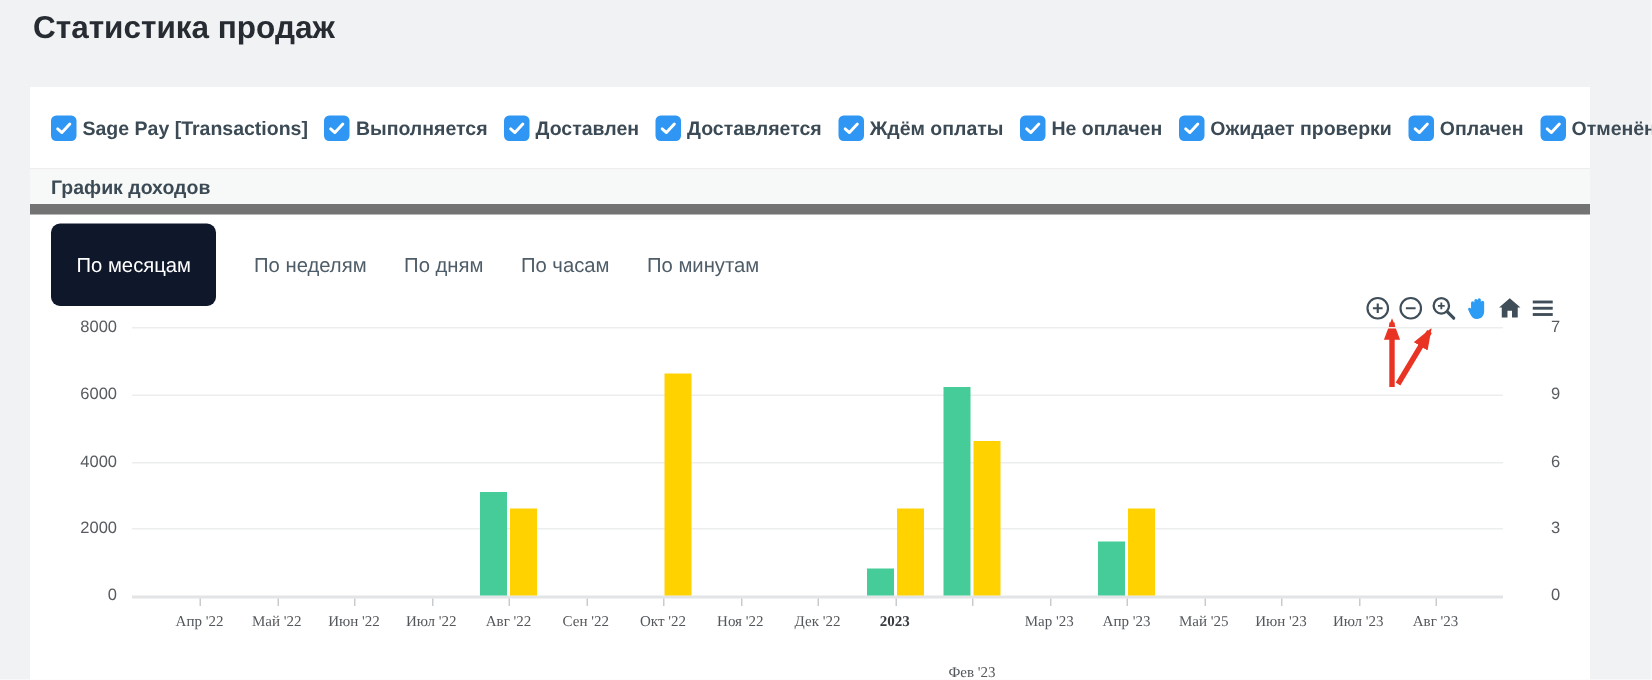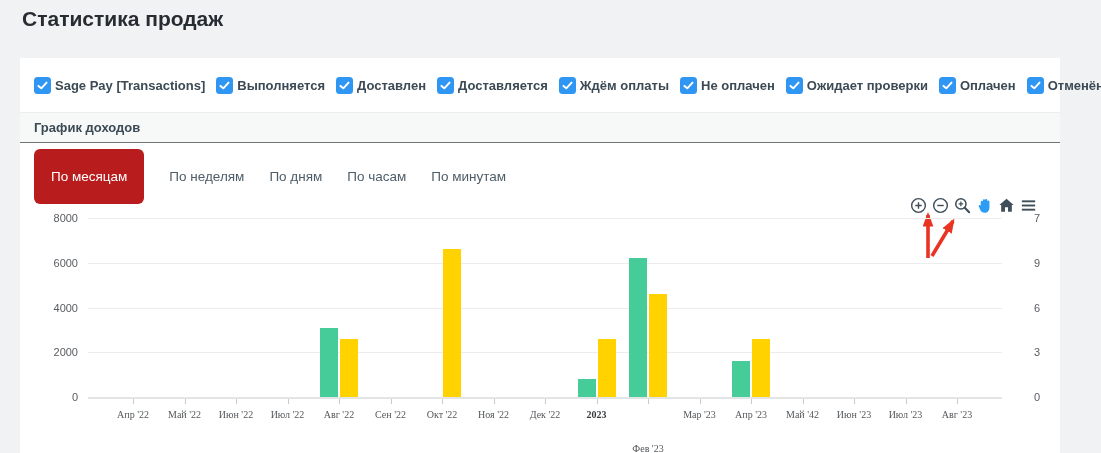--- a/index.html
+++ b/index.html
@@ -26,33 +26,33 @@
   }
   .cb-wrap { display:flex; align-items:center; gap:11px; }
   .cb { display:flex; align-items:center; gap:4px; cursor:pointer; }
   .cbbox {
     width:17px; height:17px; border-radius:3.5px; background:#2f96f3;
     display:inline-flex; align-items:center; justify-content:center; flex:0 0 auto;
   }
   .cblabel { font-size:13px; font-weight:bold; color:#3b4a54; white-space:nowrap; }
   .section-header {
     position:absolute; left:0; top:55px; width:100%; height:30px;
-    background:#f7f8f8; border-bottom:1px solid #737373;
+    background:#f7f8f8; border-bottom:7px solid #737373;
     display:flex; align-items:center; padding:0 14px;
     font-size:13px; font-weight:bold; color:#3b4a54;
   }
   .tabs {
     position:absolute; left:14px; top:102px; height:33px;
     display:flex; align-items:center; gap:25px;
   }
   .tab {
     font-size:13.5px; color:#4e5d68; cursor:pointer; white-space:nowrap;
     padding:8px 0; border-radius:6px; background:transparent;
   }
-  .tab.active { background:#b91c1c; color:#ffffff; padding:20px 17px; }
+  .tab.active { background:#0f172a; color:#ffffff; padding:20px 17px; }
   .chart { position:absolute; inset:0; }
   .gridline { position:absolute; height:1px; background:#ebedee; }
   .axisline { position:absolute; height:2px; background:#e2e4e5; }
   .ytick-l {
     position:absolute; width:50px; text-align:right;
     font-size:11px; color:#585c61; line-height:12px;
   }
   .ytick-r {
     position:absolute; text-align:left;
     font-size:11px; color:#585c61; line-height:12px;
@@ -253,21 +253,21 @@
       <div class="xtick" style="left: 525px; top: 351px;">Дек '22</div>
       <div class="tickmark" style="left: 525px; top: 341px;"></div>
       <div class="xtick bold" style="left: 576.5px; top: 351px;">2023</div>
       <div class="tickmark" style="left: 576.5px; top: 341px;"></div>
       <div class="xtick" style="left: 628px; top: 351px; margin-top: 34px;">Фев '23</div>
       <div class="tickmark" style="left: 628px; top: 341px;"></div>
       <div class="xtick" style="left: 679.5px; top: 351px;">Мар '23</div>
       <div class="tickmark" style="left: 679.5px; top: 341px;"></div>
       <div class="xtick" style="left: 731px; top: 351px;">Апр '23</div>
       <div class="tickmark" style="left: 731px; top: 341px;"></div>
-      <div class="xtick" style="left: 782.5px; top: 351px;">Май '42</div>
+      <div class="xtick" style="left: 782.5px; top: 351px;">Май '25</div>
       <div class="tickmark" style="left: 782.5px; top: 341px;"></div>
       <div class="xtick" style="left: 834px; top: 351px;">Июн '23</div>
       <div class="tickmark" style="left: 834px; top: 341px;"></div>
       <div class="xtick" style="left: 885.5px; top: 351px;">Июл '23</div>
       <div class="tickmark" style="left: 885.5px; top: 341px;"></div>
       <div class="xtick" style="left: 937px; top: 351px;">Авг '23</div>
       <div class="tickmark" style="left: 937px; top: 341px;"></div>
       <div class="bar" style="left: 300px; top: 269.637px; width: 18px; height: 69.3625px; background: rgb(69, 204, 152);"></div>
       <div class="bar" style="left: 557.5px; top: 321.1px; width: 18px; height: 17.9px; background: rgb(69, 204, 152);"></div>
       <div class="bar" style="left: 609px; top: 200.275px; width: 18px; height: 138.725px; background: rgb(69, 204, 152);"></div>

